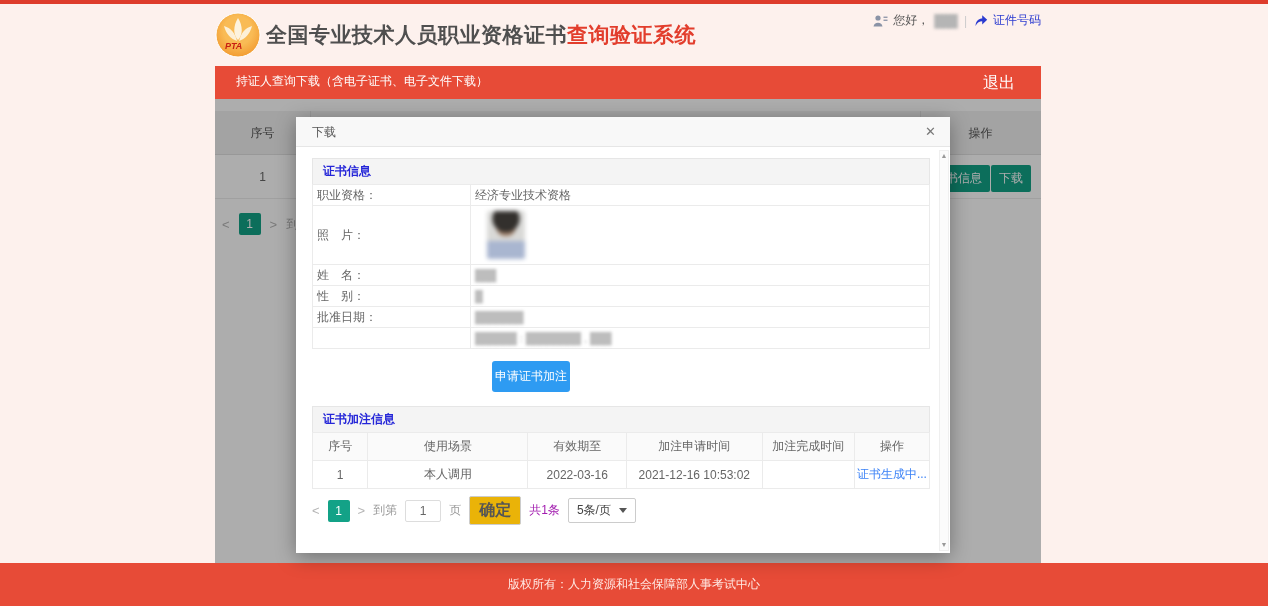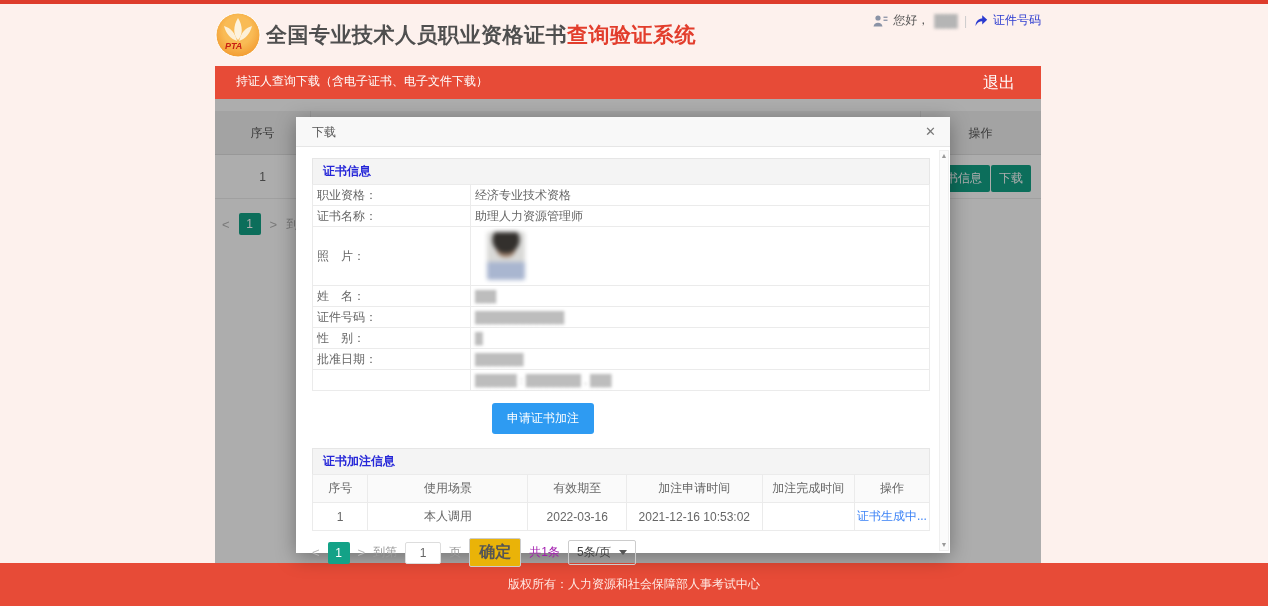--- a/index.html
+++ b/index.html
@@ -66,21 +66,21 @@
   table.info { width:100%; border-collapse:collapse; font-size:12px; color:#666; margin-top:-1px; }
   table.info td { border:1px solid #ebebeb; padding:3px 4px; line-height:14px; }
   td.val { padding-left:22px; }
   .redacted { color:#bdbdbd; filter:blur(1.7px); letter-spacing:-1px; font-size:11px; }
   .photo { width:38px; height:48px; margin:2px 0 2px 12px; border-radius:2px; filter:blur(2px);
            background:
              radial-gradient(circle at 50% 16%, #33302d 0 30%, rgba(0,0,0,0) 31%),
              radial-gradient(circle at 50% 32%, #9b7c66 0 26%, rgba(0,0,0,0) 27%),
              linear-gradient(#d9d9d7 62%, #a9b6d0 62%); }
   .apply-btn { display:block; margin:12px 0 14px 180px; background:#2e9bf2; color:#fff; border:none;
-               padding:7px 15px; font-size:12px; border-radius:3px; cursor:pointer; }
+               padding:7px 3px; font-size:12px; border-radius:3px; cursor:pointer; }
   table.ann { width:100%; border-collapse:collapse; font-size:12px; color:#666; text-align:center; margin-top:-1px; }
   table.ann th { border:1px solid #ebebeb; background:#fafafa; font-weight:normal; color:#666; padding:5px 2px; }
   table.ann td { border:1px solid #ebebeb; padding:5px 2px; }
   .gen-link { color:#3b82f6; cursor:pointer; white-space:nowrap; }
 
   .pagination { display:flex; align-items:center; gap:8px; margin-top:7px; font-size:12px; color:#9a9a9a; }
   .pg-input { width:36px; height:22px; border:1px solid #ddd; border-radius:2px; text-align:center;
               font-size:12px; color:#666; font-family:inherit; }
   .pg-confirm { border:1px solid #ccc; background:#eab308; padding:3px 9px; font-size:16px; font-weight:bold;
                 color:#555; border-radius:2px; cursor:pointer; }
@@ -173,36 +173,28 @@
         <colgroup>
             <col style="width:158px">
             <col>
           </colgroup>
         <tbody>
             <tr>
           <td>职业资格：</td>
           <td class="val">经济专业技术资格</td>
         </tr>
         <tr>
-          <td>证书名称：</td>
-          <td class="val">助理人力资源管理师</td>
-        </tr>
-        <tr>
           <td>照　片：</td>
           <td class="val">
             <div class="photo"></div>
           </td>
         </tr>
         <tr>
           <td>姓　名：</td>
           <td class="val redacted">███</td>
-        </tr>
-        <tr>
-          <td>证件号码：</td>
-          <td class="val redacted">█████████████</td>
         </tr>
         <tr>
           <td>性　别：</td>
           <td class="val redacted">█</td>
         </tr>
         <tr>
           <td>批准日期：</td>
           <td class="val redacted">███████</td>
         </tr>
         <tr>

